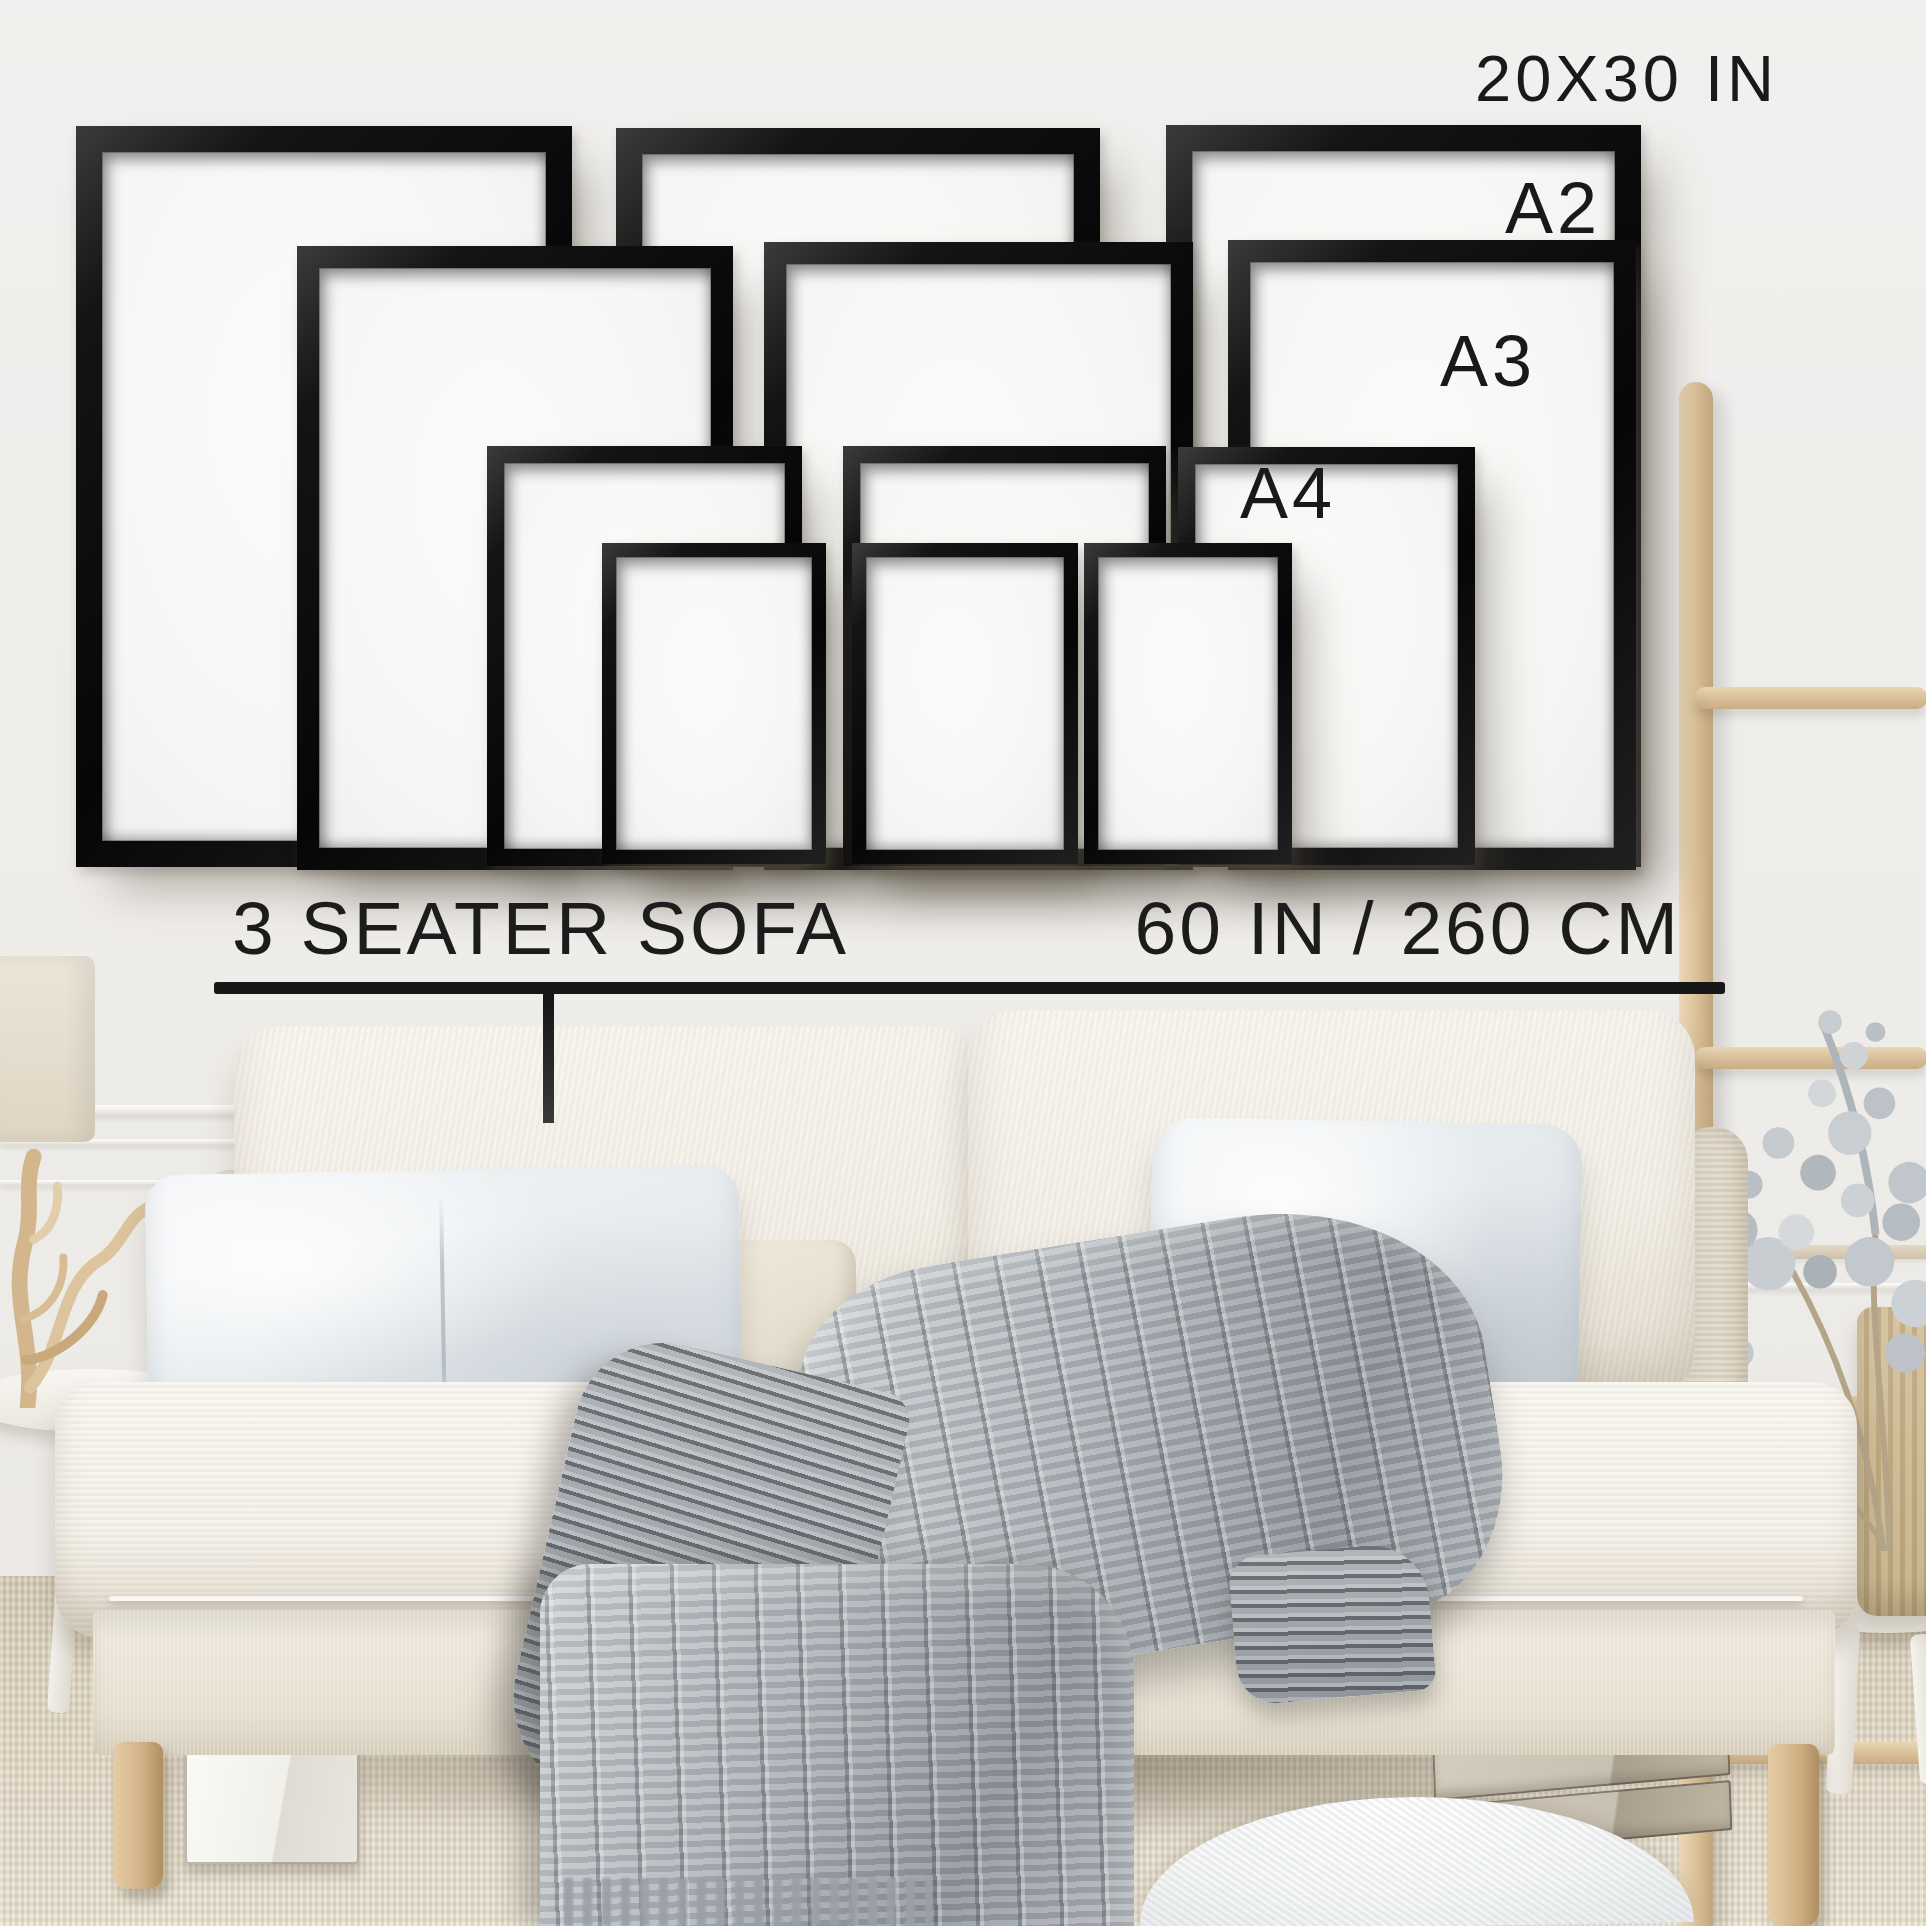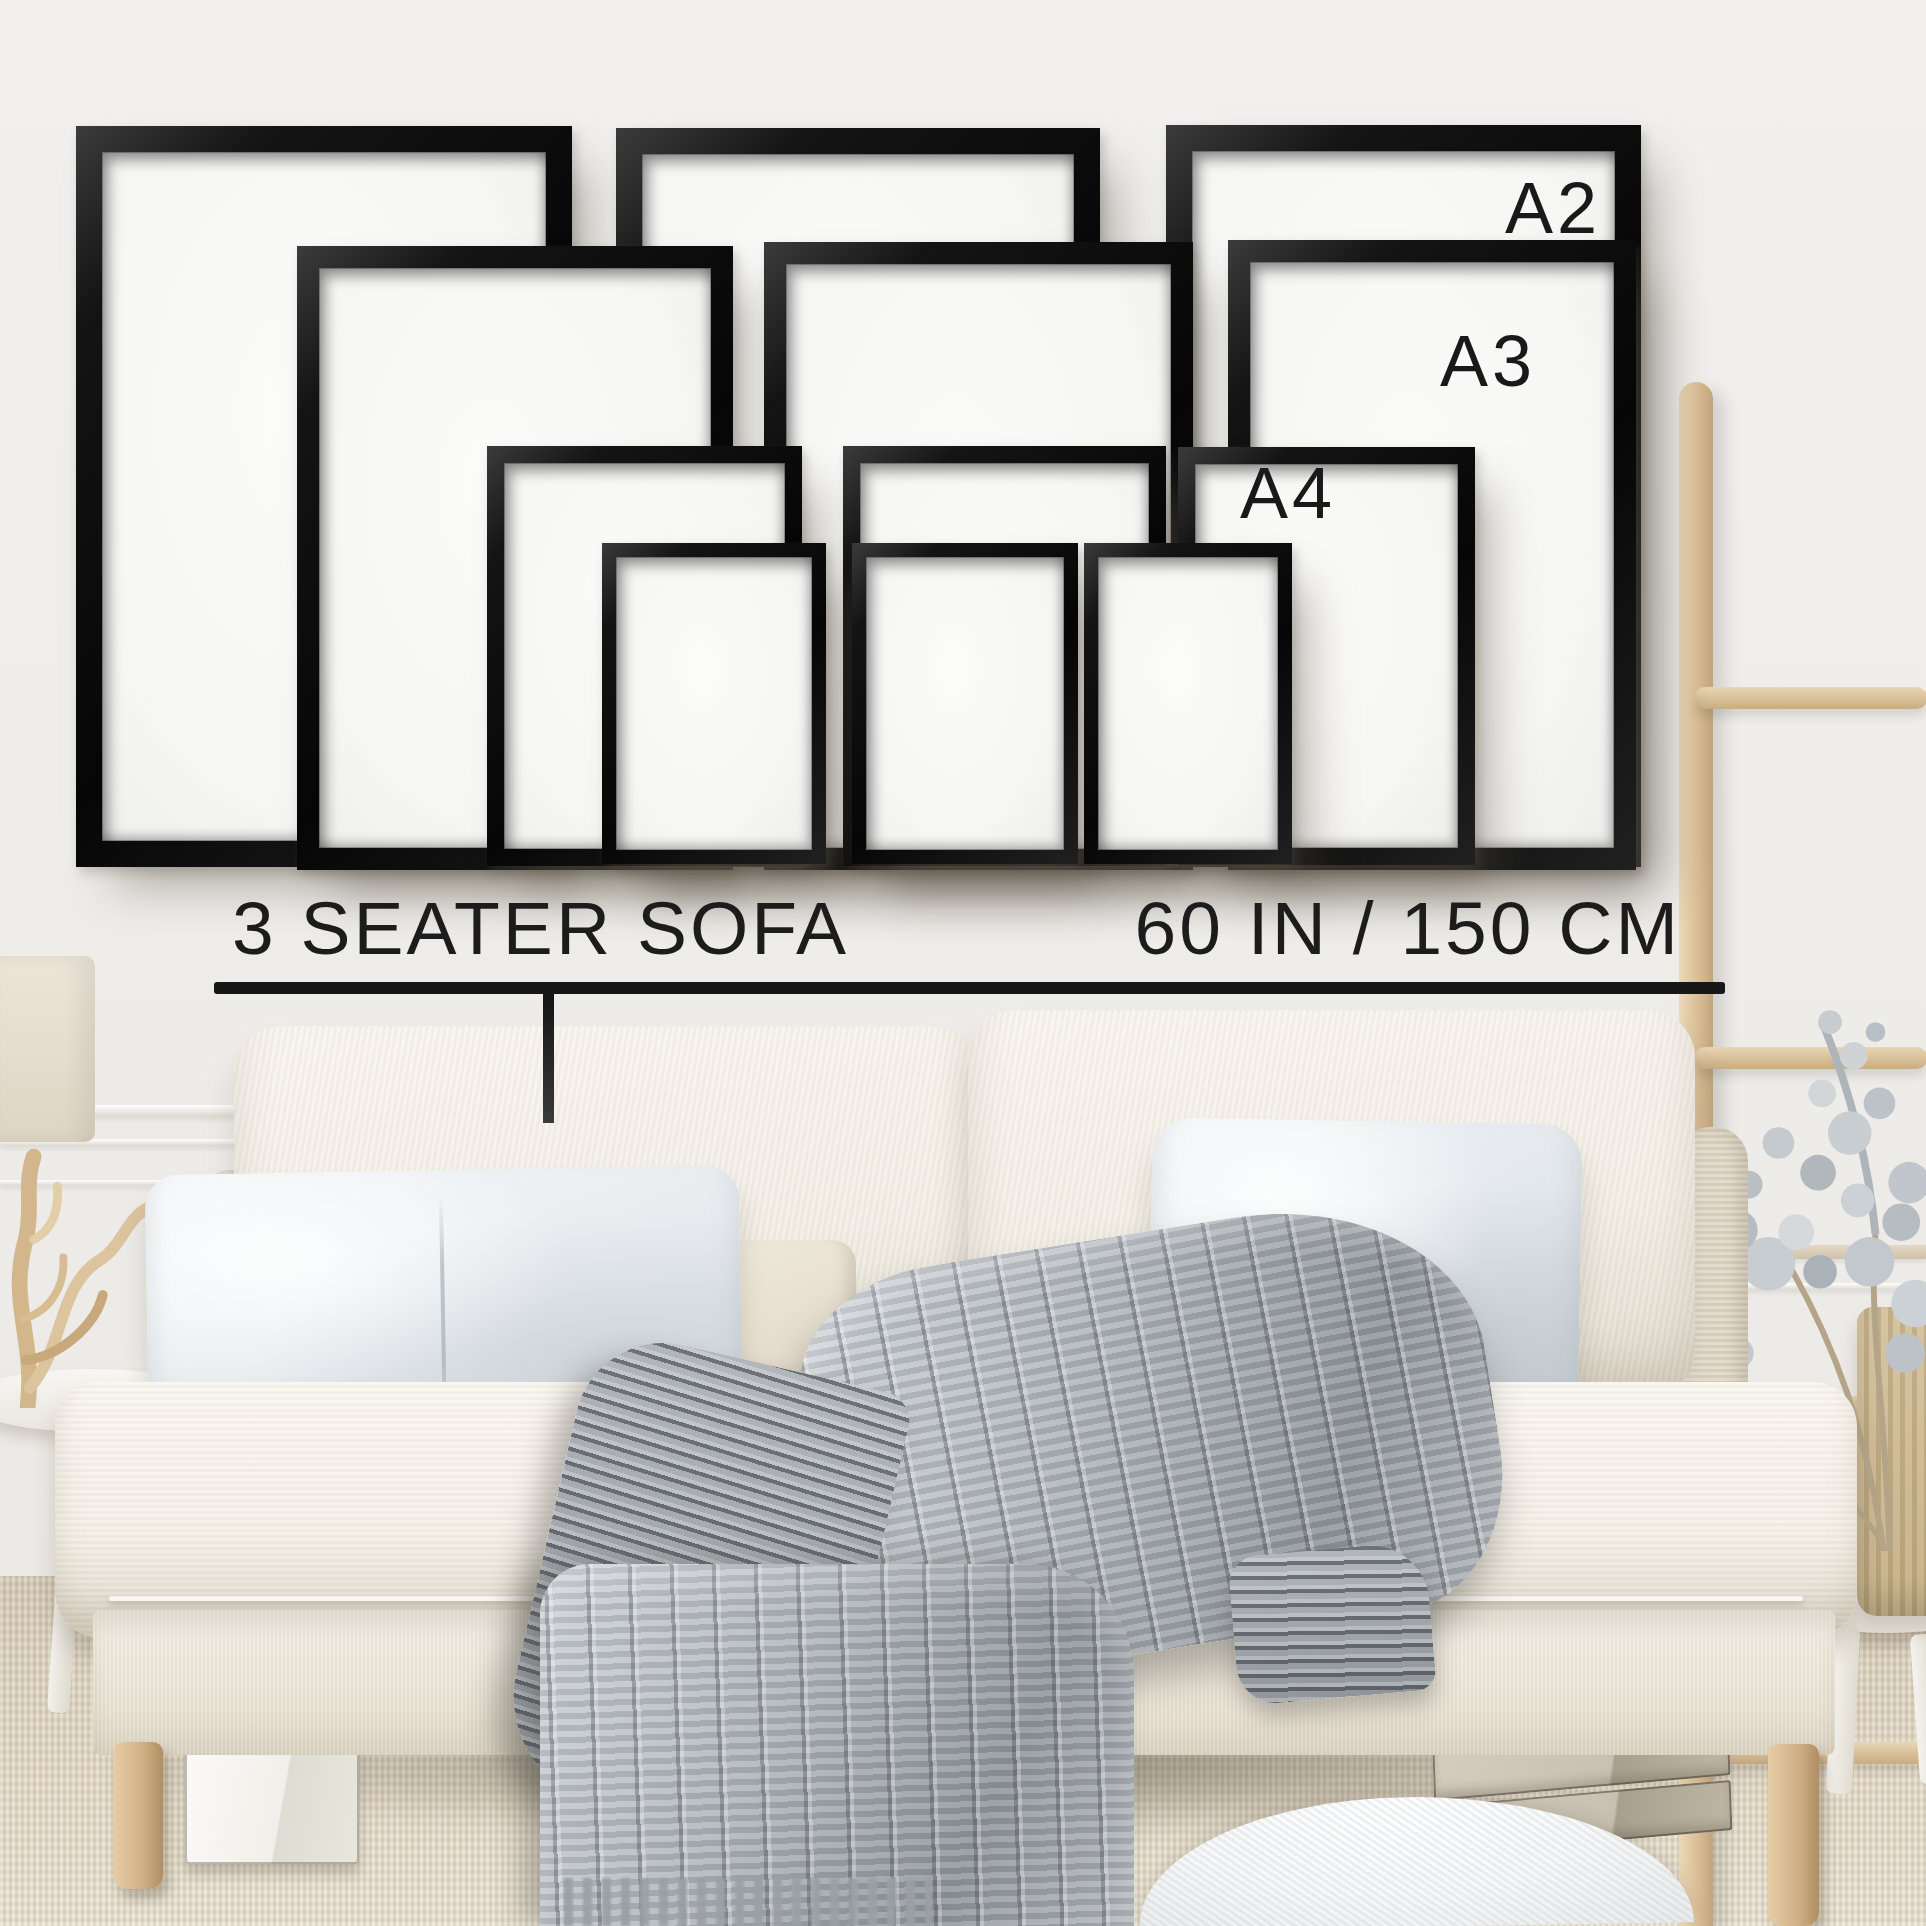--- a/index.html
+++ b/index.html
@@ -295,23 +295,24 @@
   <div class="frame fa4" id="f-a4-1">
       <div class="mat"></div>
     </div>
   <div class="frame fa4" id="f-a4-2">
       <div class="mat"></div>
     </div>
   <div class="frame fa4" id="f-a4-3">
       <div class="mat"></div>
     </div>
 
+  <div class="size-label" id="lbl-large">20X30 IN</div>
   <div class="size-label" id="lbl-a2">A2</div>
   <div class="size-label" id="lbl-a3">A3</div>
   <div class="size-label" id="lbl-a4">A4</div>
 
   <div class="scale-text" id="scale-label">3 SEATER SOFA</div>
-  <div class="scale-text" id="scale-measure">60 IN / 150 CM</div>
+  <div class="scale-text" id="scale-measure">60 IN / 260 CM</div>
   <div class="scale-rule"></div>
   <div class="scale-tick"></div>
 
 </div>
 
 
 </body></html>

